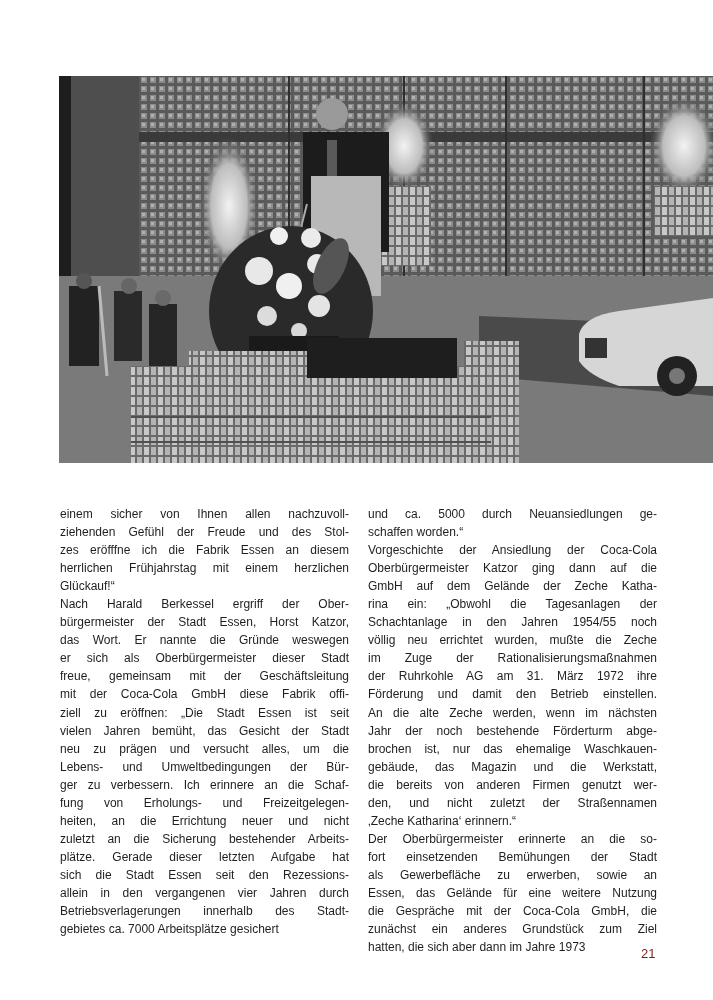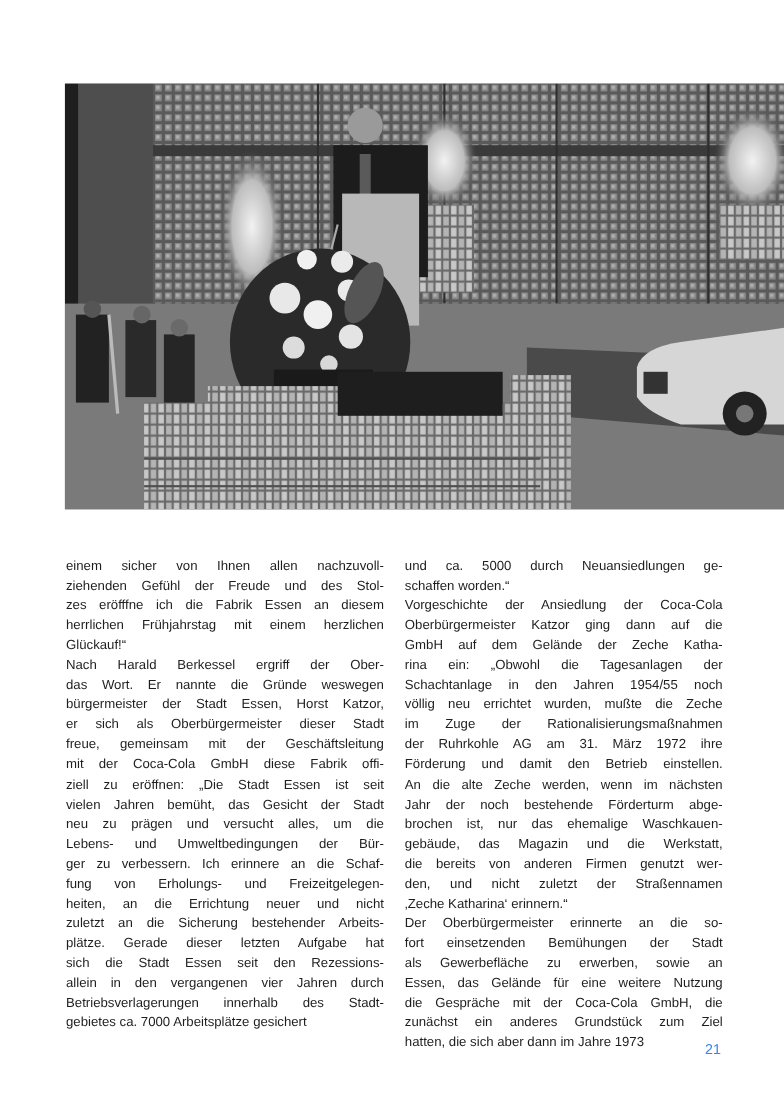--- a/index.html
+++ b/index.html
@@ -8,21 +8,21 @@
   .photo { position: absolute; left: 59px; top: 76px; width: 654px; height: 387px;
            overflow: hidden; background: #3a3a3a; }
   .photo svg { display: block; width: 100%; height: 100%; }
   .col { position: absolute; top: 505px; width: 289px; font-size: 12px;
          line-height: 18.05px; text-align: justify; }
   .col.left { left: 60px; }
   .col.right { left: 368px; }
   .col p { margin: 0; text-align-last: left; }
   .col .line { display: block; text-align: justify; text-align-last: justify; white-space: nowrap; }
   .col .line.last { text-align-last: left; }
-  .page-number { position: absolute; left: 641px; top: 946px; font-size: 13px; color: #3b82f6; }
+  .page-number { position: absolute; left: 641px; top: 946px; font-size: 13px; color: #7f1d1d; }
 </style>
 </head>
 <body>
 
 <div class="photo">
   <svg viewBox="0 0 654 387" preserveAspectRatio="none">
     <defs>
       <pattern id="cans" width="9" height="9" patternUnits="userSpaceOnUse">
         <rect width="9" height="9" fill="#5a5a5a"></rect>
         <rect x="1" y="1" width="6" height="6" fill="#8c8c8c"></rect>
@@ -113,22 +113,22 @@
 <div class="col left">
   <p id="p-left-0">
       <span class="line">einem sicher von Ihnen allen nachzuvoll-</span>
       <span class="line">ziehenden Gefühl der Freude und des Stol-</span>
       <span class="line">zes eröfffne ich die Fabrik Essen an diesem</span>
       <span class="line">herrlichen Frühjahrstag mit einem herzlichen</span>
       <span class="line last">Glückauf!“</span>
     </p>
   <p id="p-left-1">
       <span class="line">Nach Harald Berkessel ergriff der Ober-</span>
+      <span class="line">bürgermeister der Stadt Essen, Horst Katzor,</span>
       <span class="line">das Wort. Er nannte die Gründe weswegen</span>
-      <span class="line">bürgermeister der Stadt Essen, Horst Katzor,</span>
       <span class="line">er sich als Oberbürgermeister dieser Stadt</span>
       <span class="line">freue, gemeinsam mit der Geschäftsleitung</span>
       <span class="line">mit der Coca-Cola GmbH diese Fabrik offi-</span>
       <span class="line">ziell zu eröffnen: „Die Stadt Essen ist seit</span>
       <span class="line">vielen Jahren bemüht, das Gesicht der Stadt</span>
       <span class="line">neu zu prägen und versucht alles, um die</span>
       <span class="line">Lebens- und Umweltbedingungen der Bür-</span>
       <span class="line">ger zu verbessern. Ich erinnere an die Schaf-</span>
       <span class="line">fung von Erholungs- und Freizeitgelegen-</span>
       <span class="line">heiten, an die Errichtung neuer und nicht</span>

